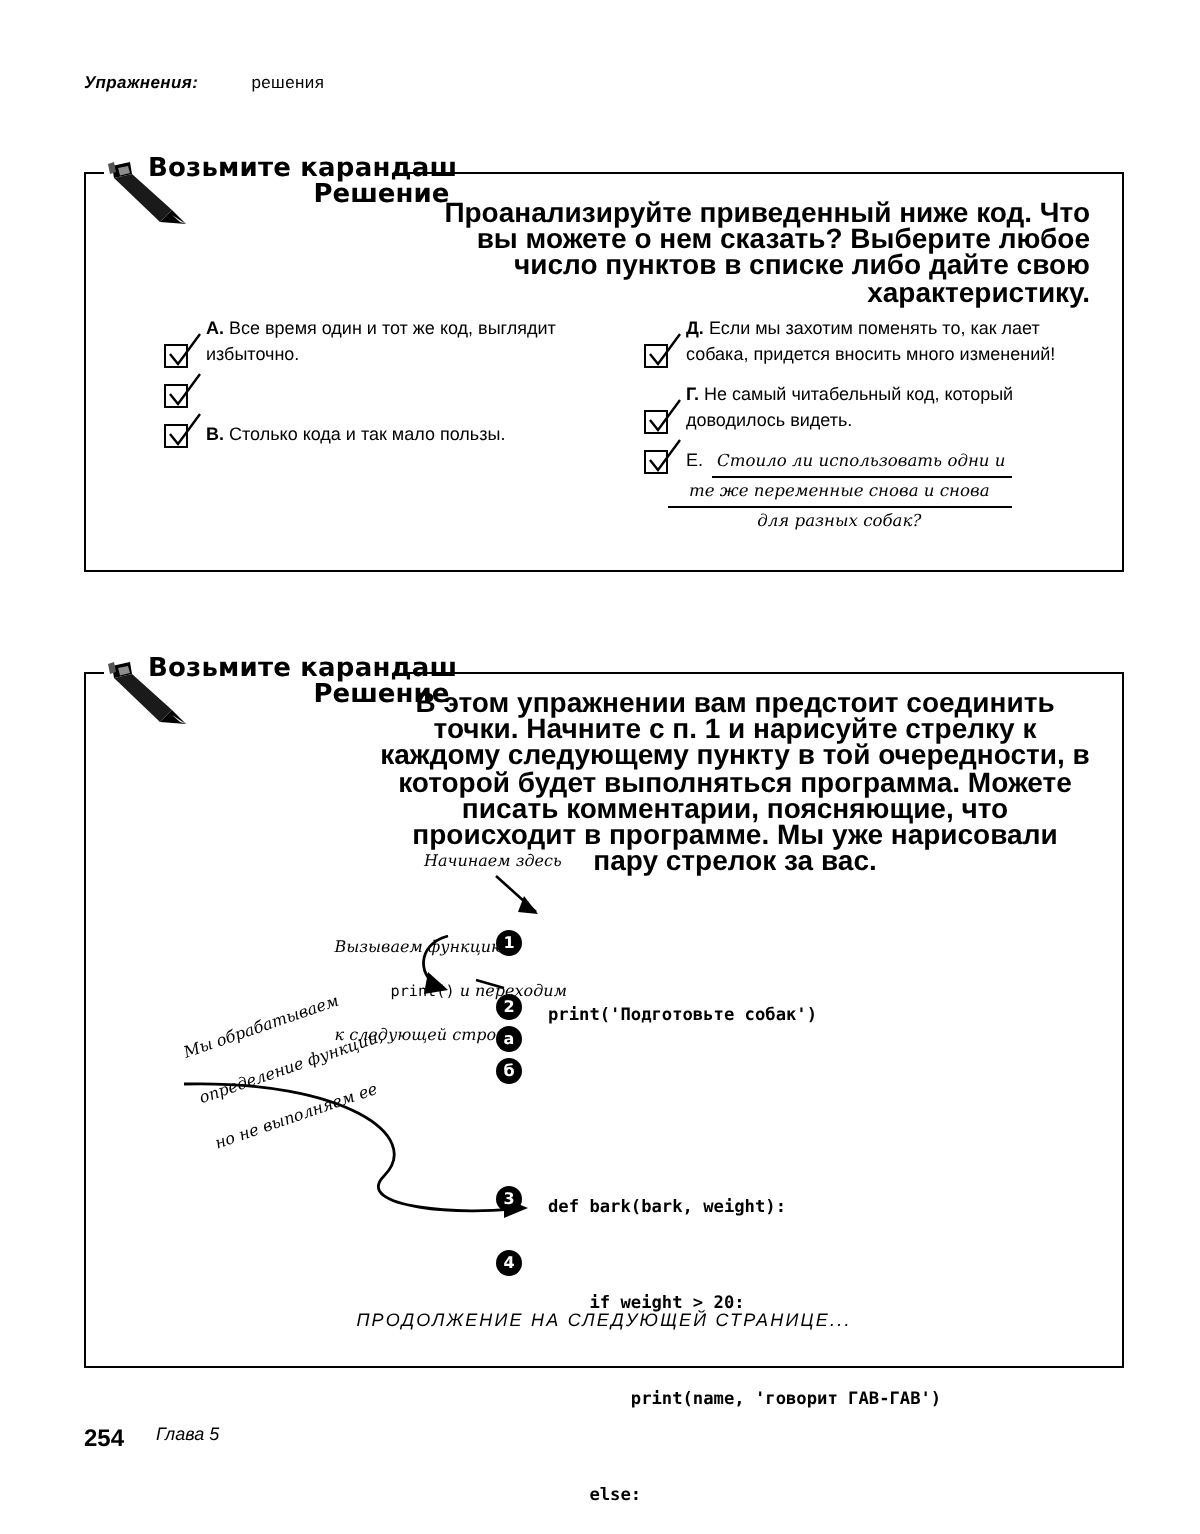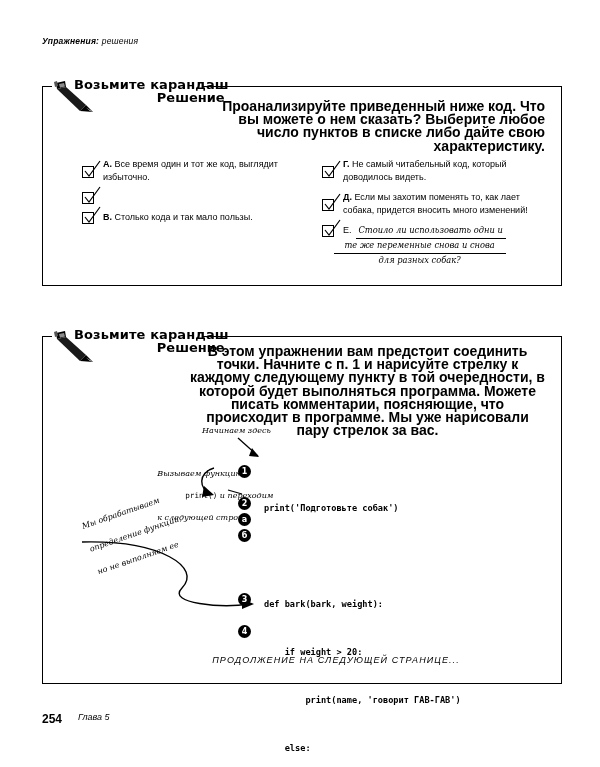--- a/index.html
+++ b/index.html
@@ -26,21 +26,21 @@
     left: 42px;
     top: 36px;
     font-size: 8.5px;
     letter-spacing: .2px;
   }
   .running-head .rh-bold {
     font-weight: bold;
     font-style: italic;
   }
   .running-head .rh-ital {
-    font-style: italic;
+    margin-left: 24px;
   }
 
   
   .ex-box {
     position: absolute;
     border: 1.2px solid #000;
     box-sizing: border-box;
   }
   #box-1 { left: 42px; top: 86px; width: 520px; height: 200px; }
   #box-2 { left: 42px; top: 336px; width: 520px; height: 348px; }
@@ -93,21 +93,21 @@
   #instr-2 { left: 190px; top: 345px; width: 355px; text-align: center; }
 
   
   .opt-col { position: absolute; }
   #opt-col-left  { left: 82px;  top: 158px; width: 205px; }
   #opt-col-right { left: 322px; top: 158px; width: 215px; }
 
   .opt {
     position: relative;
     display: flex;
-    align-items: center;
+    align-items: flex-end;
     margin-bottom: 7px;
   }
   .cb {
     position: relative;
     flex: 0 0 auto;
     width: 12px;
     height: 12px;
     border: 1.1px solid #000;
     margin-right: 9px;
     margin-top: 1px;
@@ -139,21 +139,21 @@
     padding: 0 3px 1px 3px;
     white-space: nowrap;
   }
   .hl-1 { text-align: center; }
   .hl-2 { text-align: center; margin-left: -22px; }
   .hl-3 { text-align: center; margin-left: -22px; border-bottom: none !important; }
 
   
   #diagram {
     position: absolute;
-    left: 42px;
+    left: 52px;
     top: 420px;
     width: 520px;
     height: 230px;
   }
   #diagram-svg {
     position: absolute;
     left: 0; top: 0;
     width: 520px;
     height: 230px;
     overflow: visible;
@@ -215,21 +215,20 @@
   
   .continued {
     position: absolute;
     left: 42px;
     top: 655px;
     width: 520px;
     text-align: center;
     font-style: italic;
     font-size: 9px;
     letter-spacing: 1.1px;
-    margin-left: 34px;
   }
   .folio {
     position: absolute;
     left: 42px;
     top: 712px;
     display: flex;
     align-items: flex-start;
   }
   .folio-num {
     font-weight: bold;
@@ -310,34 +309,34 @@
 
   <div class="opt-col" id="opt-col-right">
 
     <div class="opt">
       <span class="cb">
         <svg width="22" height="22" viewBox="0 0 22 22">
             <path d="M4 11 L8 16 L19 1" stroke="#000" stroke-width="1.2" fill="none"></path>
           </svg>
       </span>
       <span class="opt-text">
+        <b class="lbl">Д.</b>
+        <span>Если мы захотим поменять то, как лает собака, придется вносить много изменений!</span>
+      </span>
+    </div>
+
+    <div class="opt">
+      <span class="cb">
+        <svg width="22" height="22" viewBox="0 0 22 22">
+            <path d="M4 11 L8 16 L19 1" stroke="#000" stroke-width="1.2" fill="none"></path>
+          </svg>
+      </span>
+      <span class="opt-text">
         <b class="lbl">Г.</b>
         <span>Не самый читабельный код, который доводилось видеть.</span>
-      </span>
-    </div>
-
-    <div class="opt">
-      <span class="cb">
-        <svg width="22" height="22" viewBox="0 0 22 22">
-            <path d="M4 11 L8 16 L19 1" stroke="#000" stroke-width="1.2" fill="none"></path>
-          </svg>
-      </span>
-      <span class="opt-text">
-        <b class="lbl">Д.</b>
-        <span>Если мы захотим поменять то, как лает собака, придется вносить много изменений!</span>
       </span>
     </div>
 
     <div class="opt opt-e">
       <span class="cb">
         <svg width="22" height="22" viewBox="0 0 22 22">
             <path d="M4 11 L8 16 L19 1" stroke="#000" stroke-width="1.2" fill="none"></path>
           </svg>
       </span>
       <span class="e-letter">Е.</span>

